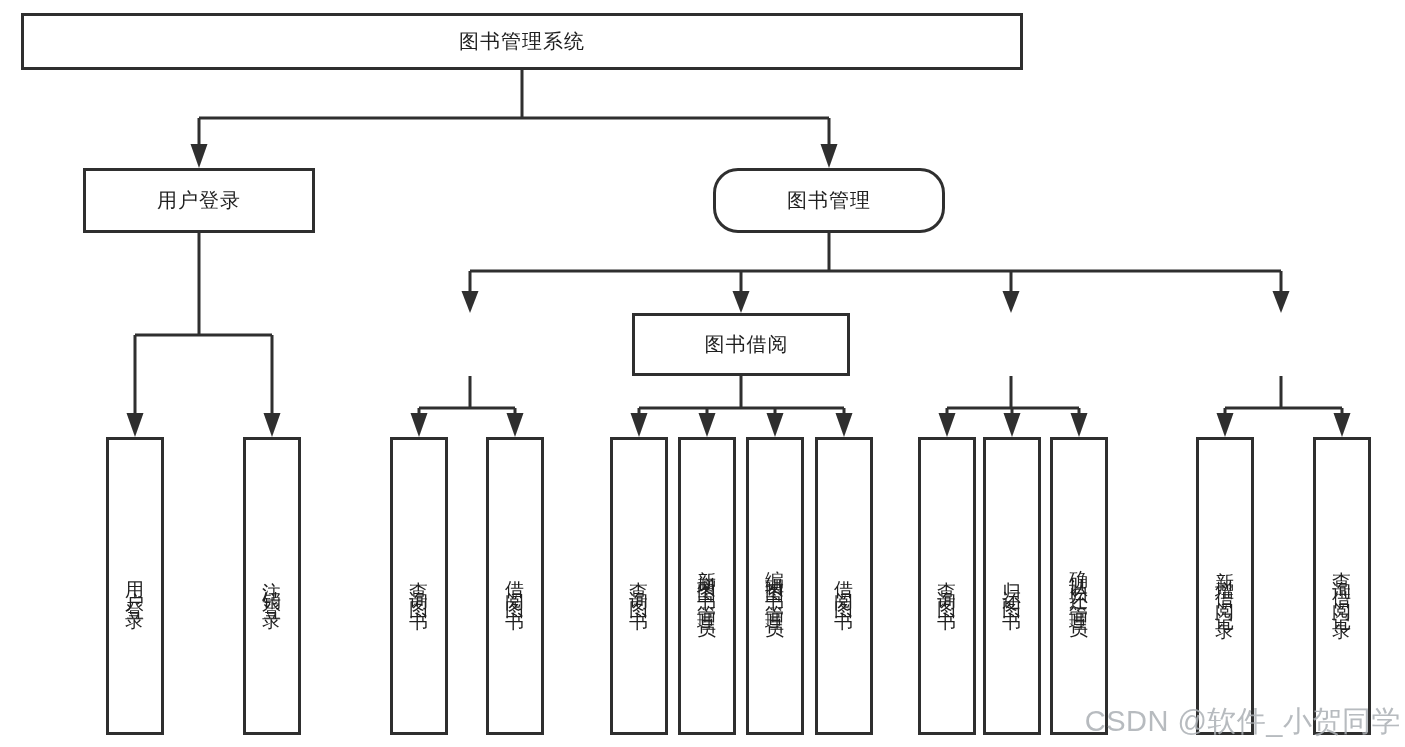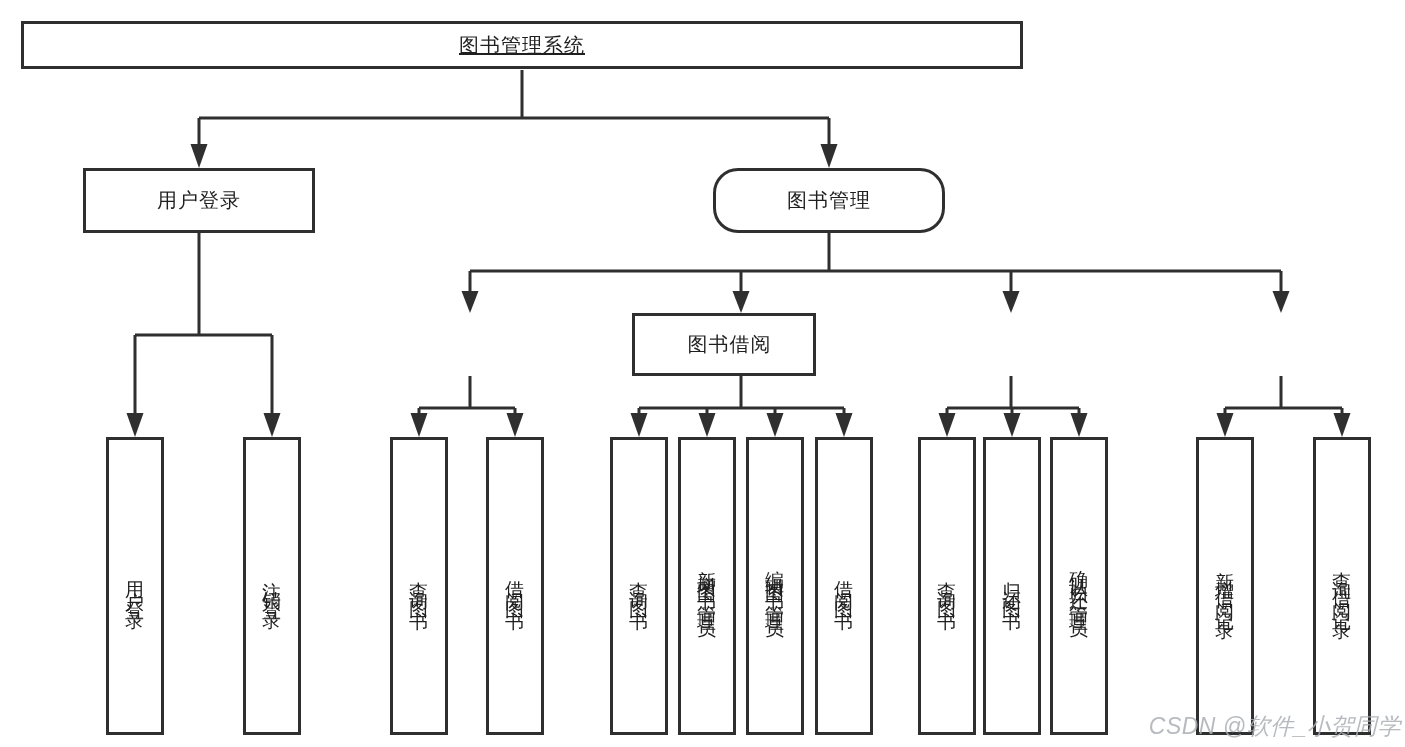--- a/index.html
+++ b/index.html
@@ -42,25 +42,24 @@
     font-size: 19px;
     letter-spacing: 10px;
     line-height: 1;
   }
   .vbox.tight { letter-spacing: 7px; }
   .watermark {
     position: absolute;
     right: 4px;
     bottom: 5px;
     z-index: 3;
-    font-size: 23px;
+    font-size: 29px;
     color: rgba(170, 175, 180, 0.85);
     letter-spacing: 0.5px;
     white-space: nowrap;
-    font-style: italic;
   }
 </style>
 </head>
 <body>
 
 <div class="canvas">
 
   <svg class="connectors" viewBox="0 0 1405 747" xmlns="http://www.w3.org/2000/svg">
     <g stroke="#2f2f2f" stroke-width="3" fill="none">
 
@@ -94,26 +93,26 @@
       <polygon points="766.5,413 783.5,413 775,437"></polygon>
       <polygon points="835.5,413 852.5,413 844,437"></polygon>
       <polygon points="938.5,413 955.5,413 947,437"></polygon>
       <polygon points="1003.5,413 1020.5,413 1012,437"></polygon>
       <polygon points="1070.5,413 1087.5,413 1079,437"></polygon>
       <polygon points="1216.5,413 1233.5,413 1225,437"></polygon>
       <polygon points="1333.5,413 1350.5,413 1342,437"></polygon>
     </g>
   </svg>
 
-  <div class="node hbox" style="left:21px; top:21px; width:1002px; height:48px;text-decoration:underline;">图书管理系统</div>
+  <div class="node hbox" style="left:21px; top:13px; width:1002px; height:57px;">图书管理系统</div>
 
   <div class="node hbox" style="left:83px; top:168px; width:232px; height:65px;">用户登录</div>
   <div class="node hbox" style="left:713px; top:168px; width:232px; height:65px;border-radius:25px;">图书管理</div>
 
-  <div class="node hbox" style="left:632px; top:313px; width:184px; height:63px;padding-left:11px;">图书借阅</div>
+  <div class="node hbox" style="left:632px; top:313px; width:218px; height:63px;padding-left:11px;">图书借阅</div>
 
   <div class="node vbox" style="left:106px;">用户登录</div>
   <div class="node vbox" style="left:243px;">注销登录</div>
 
   <div class="node vbox" style="left:390px;">查询图书</div>
   <div class="node vbox" style="left:486px;">借阅图书</div>
 
   <div class="node vbox" style="left:610px;">查询图书</div>
   <div class="node vbox tight" style="left:678px;">新增图书（管理员）</div>
   <div class="node vbox tight" style="left:746px;">编辑图书（管理员）</div>

